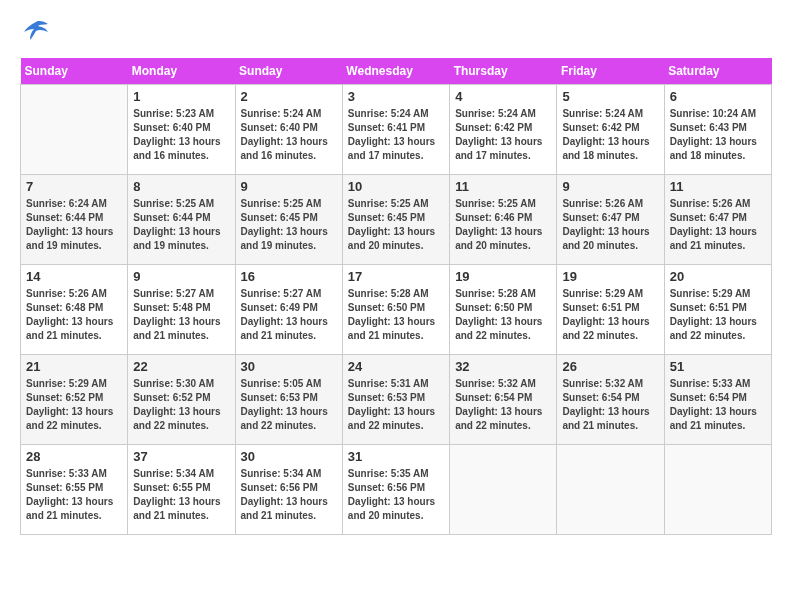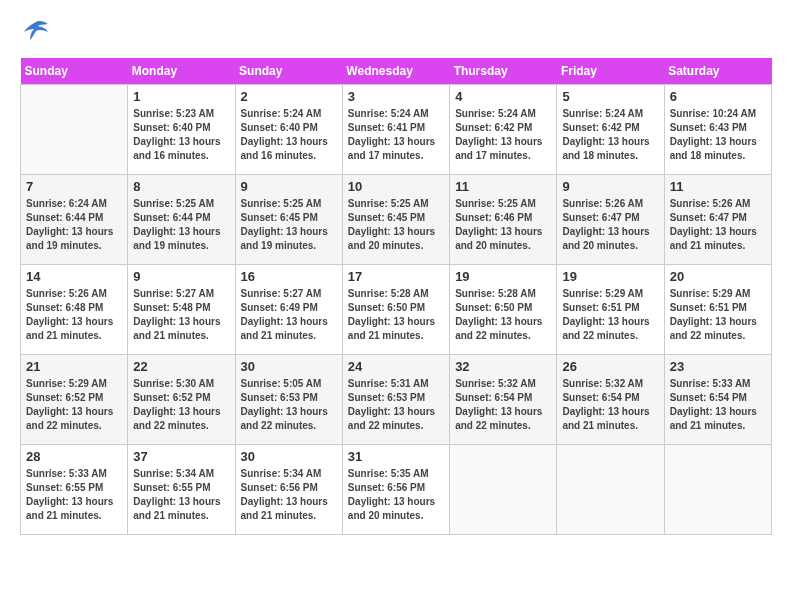--- a/index.html
+++ b/index.html
@@ -306,21 +306,21 @@
 and 22 minutes.</div>
         </td>
         <td>
           <span class="day-number">26</span>
           <div class="day-info">Sunrise: 5:32 AM
 Sunset: 6:54 PM
 Daylight: 13 hours
 and 21 minutes.</div>
         </td>
         <td>
-          <span class="day-number">23</span>
+          <span class="day-number">51</span>
           <div class="day-info">Sunrise: 5:33 AM
 Sunset: 6:54 PM
 Daylight: 13 hours
 and 21 minutes.</div>
         </td>
       </tr>
       <tr>
         <td>
           <span class="day-number">28</span>
           <div class="day-info">Sunrise: 5:33 AM

